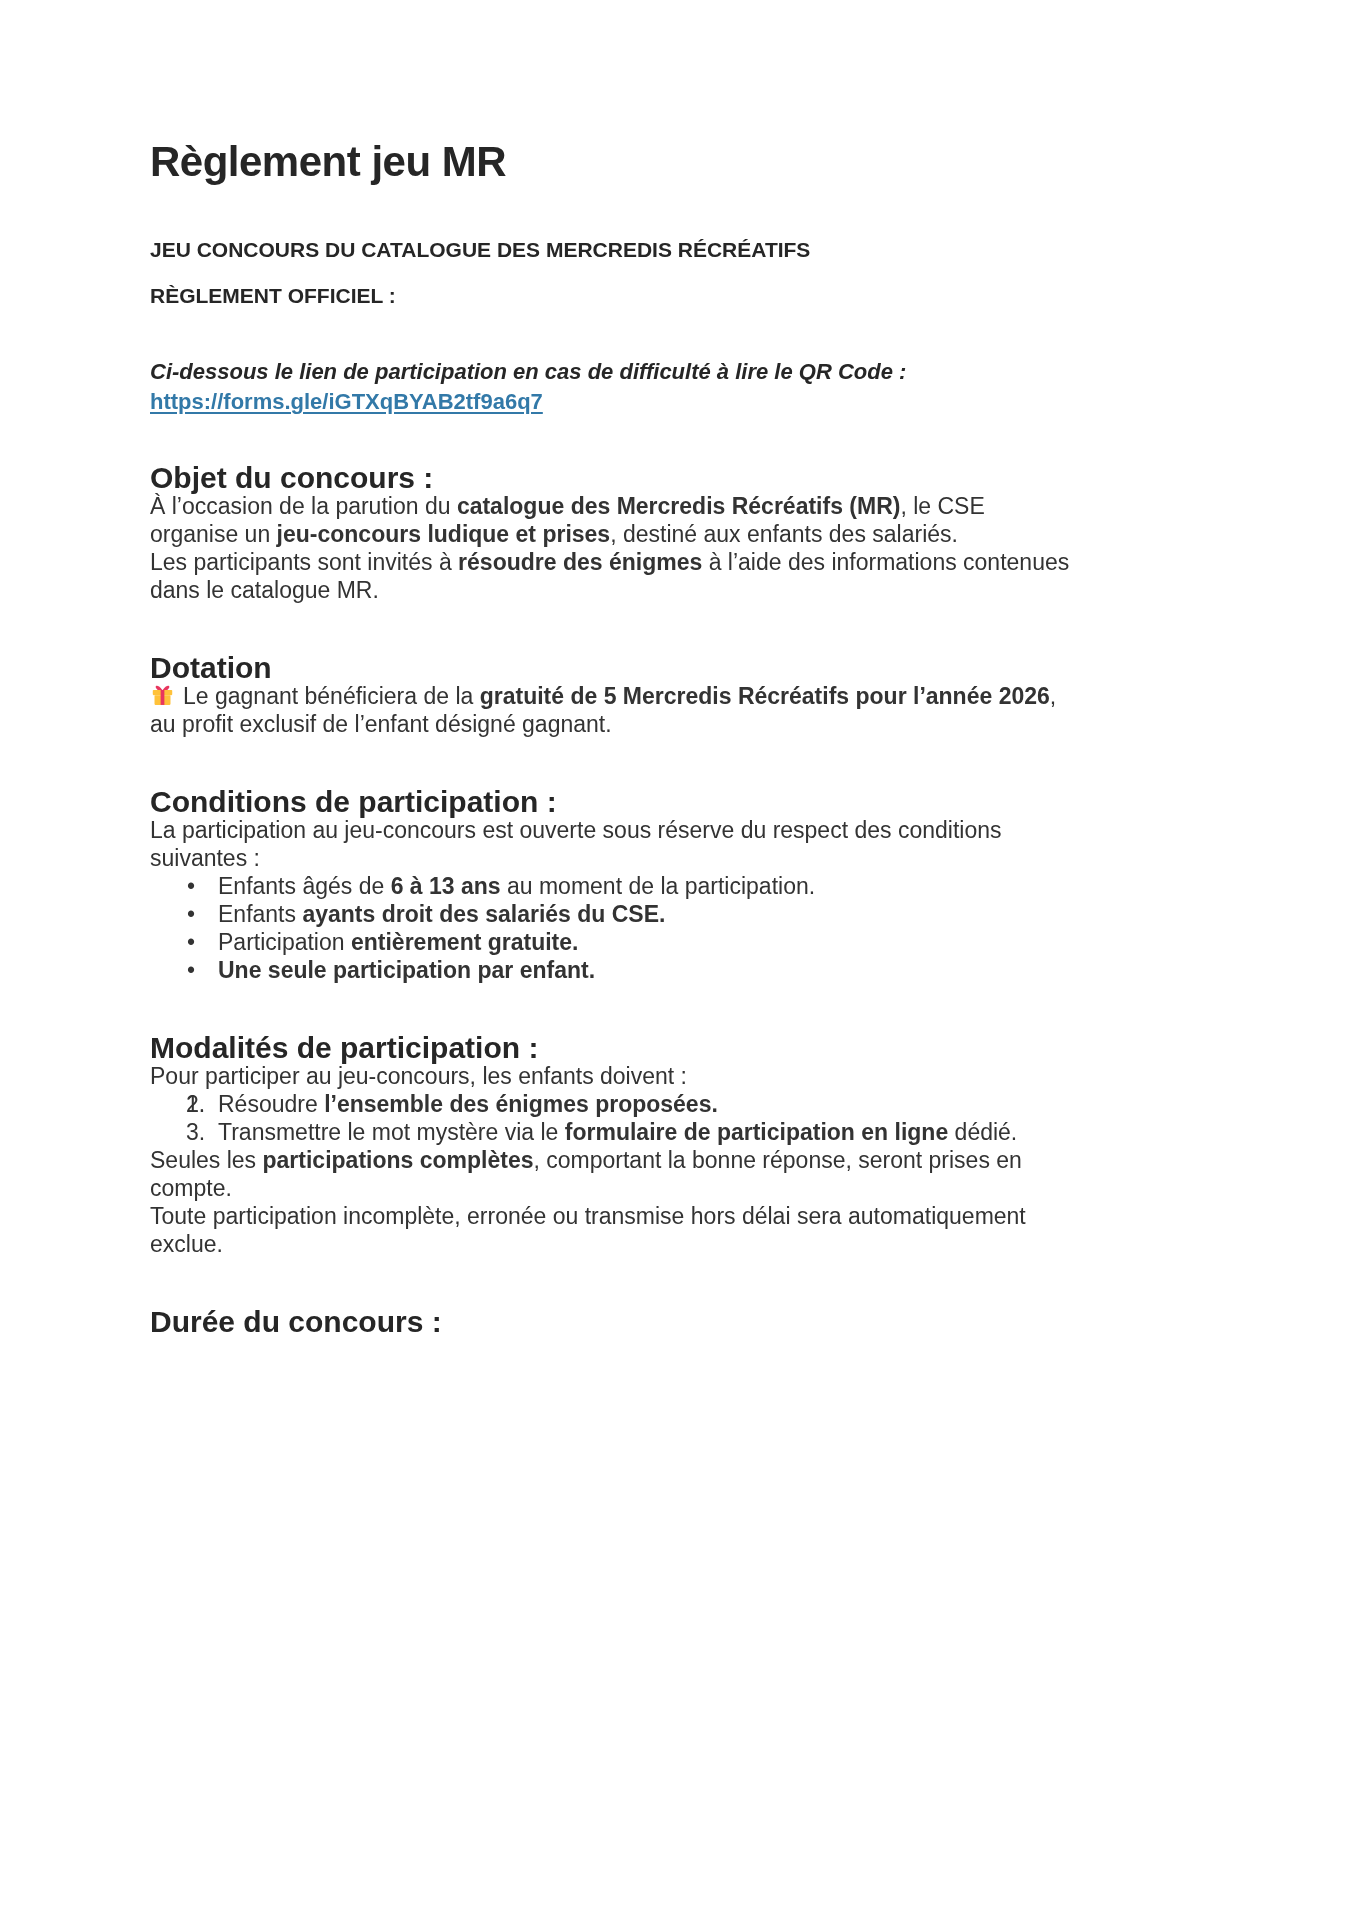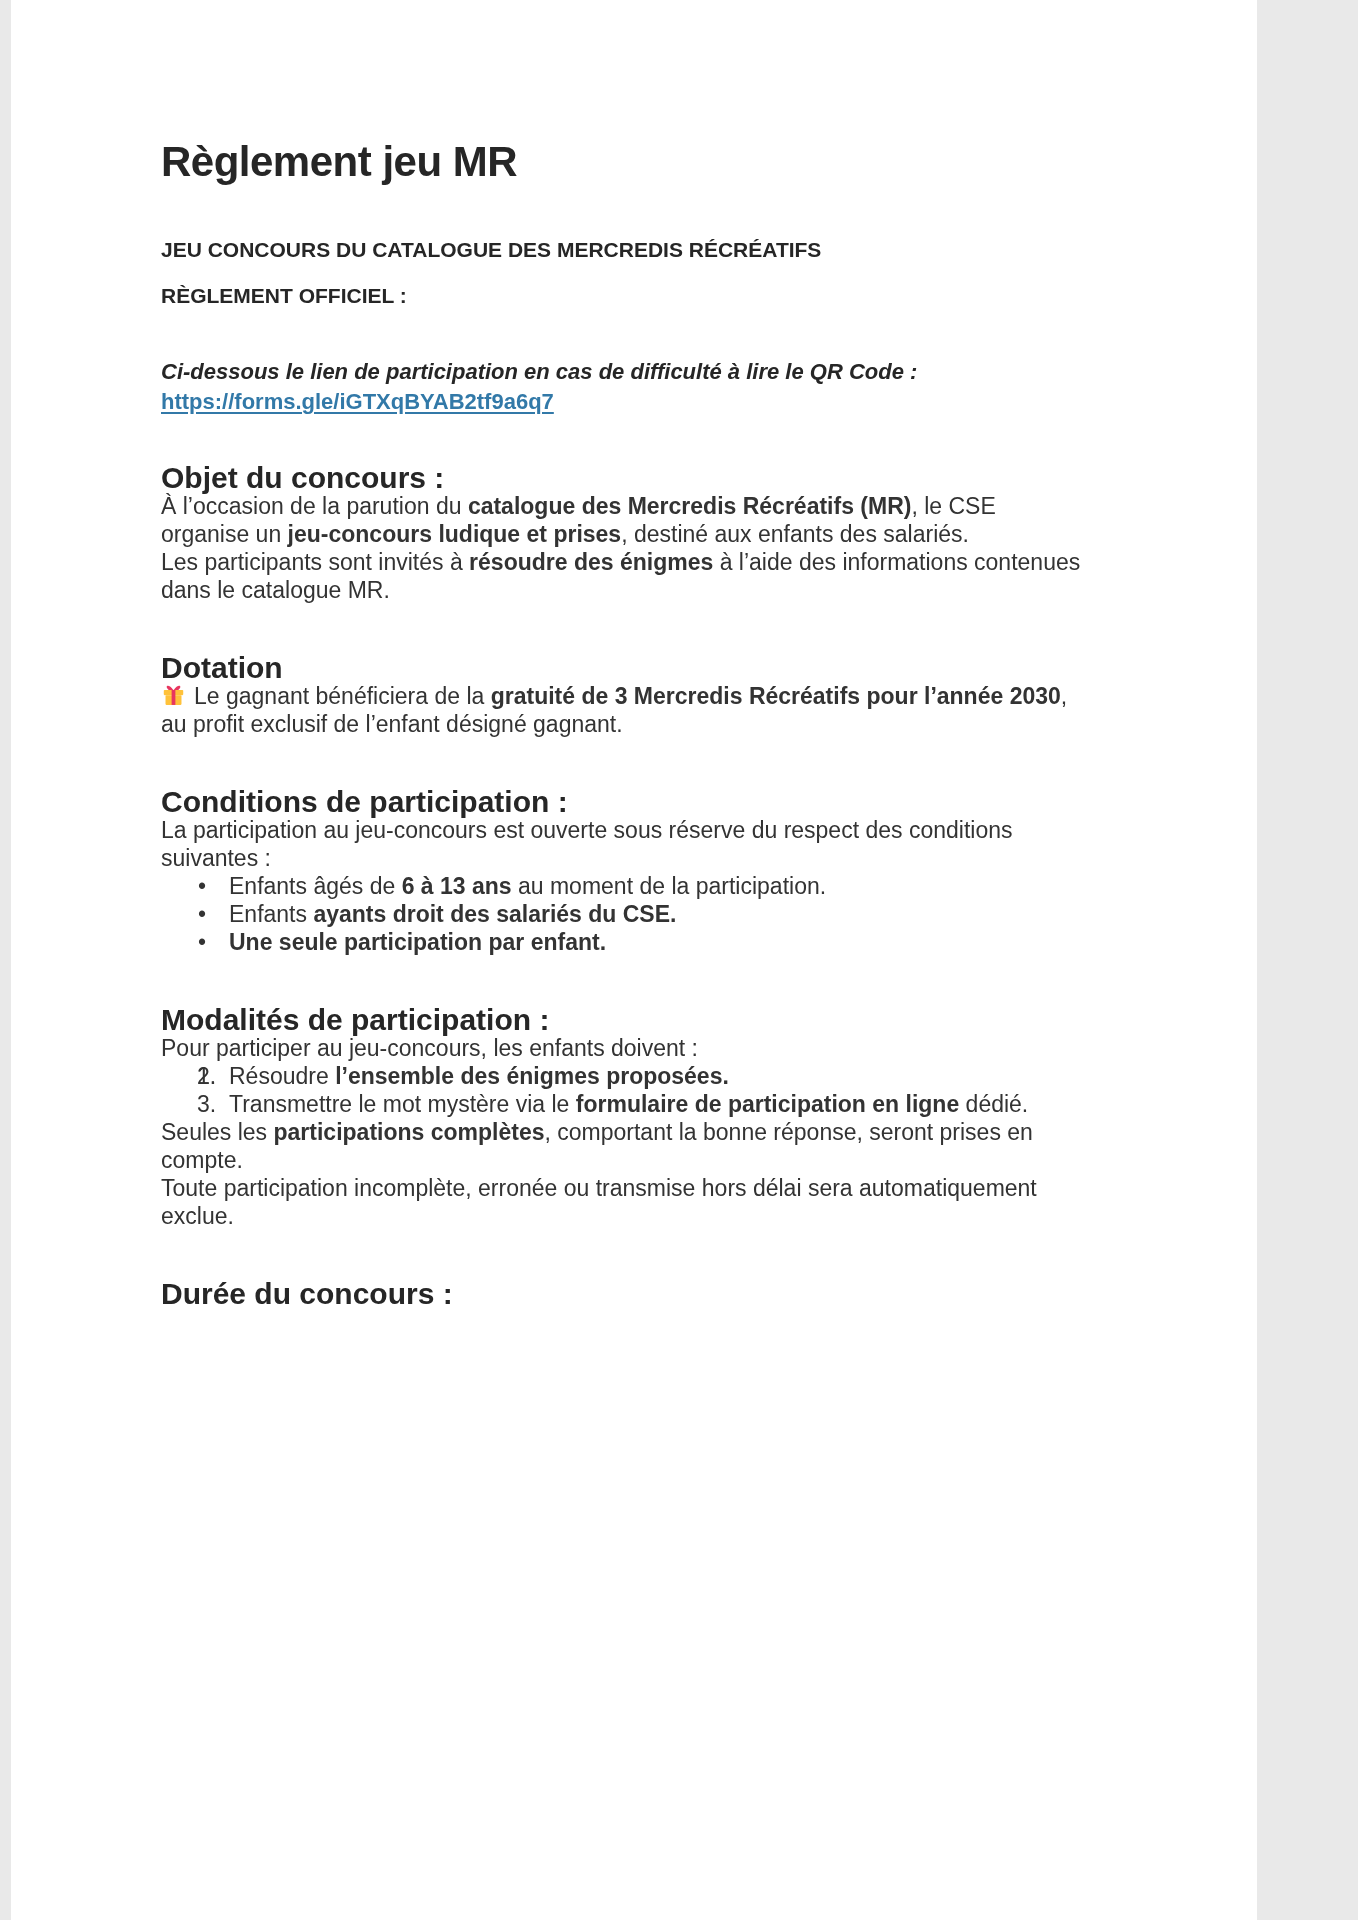--- a/index.html
+++ b/index.html
@@ -1,24 +1,23 @@
 <!DOCTYPE html>
 <html lang="fr"><head>
 <meta charset="utf-8">
 <style>
   html,body{margin:0;padding:0;background:#e9e9e9;}
   .page{
     position:relative;
-    width:1246px;height:1920px;
+    width:1358px;height:1920px;
     background:#ffffff;
     font-family:"Liberation Sans","DejaVu Sans",sans-serif;
     color:#2f2f2f;
     overflow:hidden;
     box-sizing:border-box;
-    margin-left:11px;
   }
   .content{
     position:absolute;
     left:150px;top:138px;
     width:920px;
   }
   .b{font-weight:bold;}
   h1.doc-title{
     font-size:42px;
     font-weight:bold;
@@ -127,30 +126,31 @@
       <h2 class="sec-heading">Dotation</h2>
       <p class="body">
         <span class="gift">
           <svg viewBox="0 0 36 36" width="25" height="25" aria-hidden="true">
             <path d="M18 12 C 11 1, 3 6, 12.5 12.5 Z" fill="#e8365f"></path>
             <path d="M18 12 C 25 1, 33 6, 23.5 12.5 Z" fill="#e8365f"></path>
             <rect x="4" y="11.5" width="28" height="7.5" rx="1.2" fill="#ffc23a"></rect>
             <rect x="6.5" y="19" width="23" height="14" rx="1.2" fill="#ffc23a"></rect>
             <rect x="15.3" y="11.5" width="5.4" height="21.5" fill="#e8365f"></rect>
           </svg>
-        </span><span><span>Le gagnant bénéficiera de la </span><span class="b">gratuité de 3 Mercredis Récréatifs pour l’année 2030</span><span>, au profit exclusif de l’enfant désigné gagnant.</span></span>
+        </span><span><span>Le gagnant bénéficiera de la </span><span class="b">gratuité de 5 Mercredis Récréatifs pour l’année 2026</span><span>, au profit exclusif de l’enfant désigné gagnant.</span></span>
       </p>
     </div>
 
     <div class="section">
       <h2 class="sec-heading">Conditions de participation :</h2>
       <p class="body"><span>La participation au jeu-concours est ouverte sous réserve du respect des conditions suivantes :</span></p>
       <ul class="bullets">
         <li><span>Enfants âgés de </span><span class="b">6 à 13 ans</span><span> au moment de la participation.</span></li>
         <li><span>Enfants </span><span class="b">ayants droit des salariés du CSE.</span></li>
+        <li><span>Participation </span><span class="b">entièrement gratuite.</span></li>
         <li><span class="b">Une seule participation par enfant.</span></li>
       </ul>
     </div>
 
     <div class="section">
       <h2 class="sec-heading">Modalités de participation :</h2>
       <p class="body"><span>Pour participer au jeu-concours, les enfants doivent :</span></p>
       <ol class="steps">
         <li>
           <span class="step-num">1.</span>

